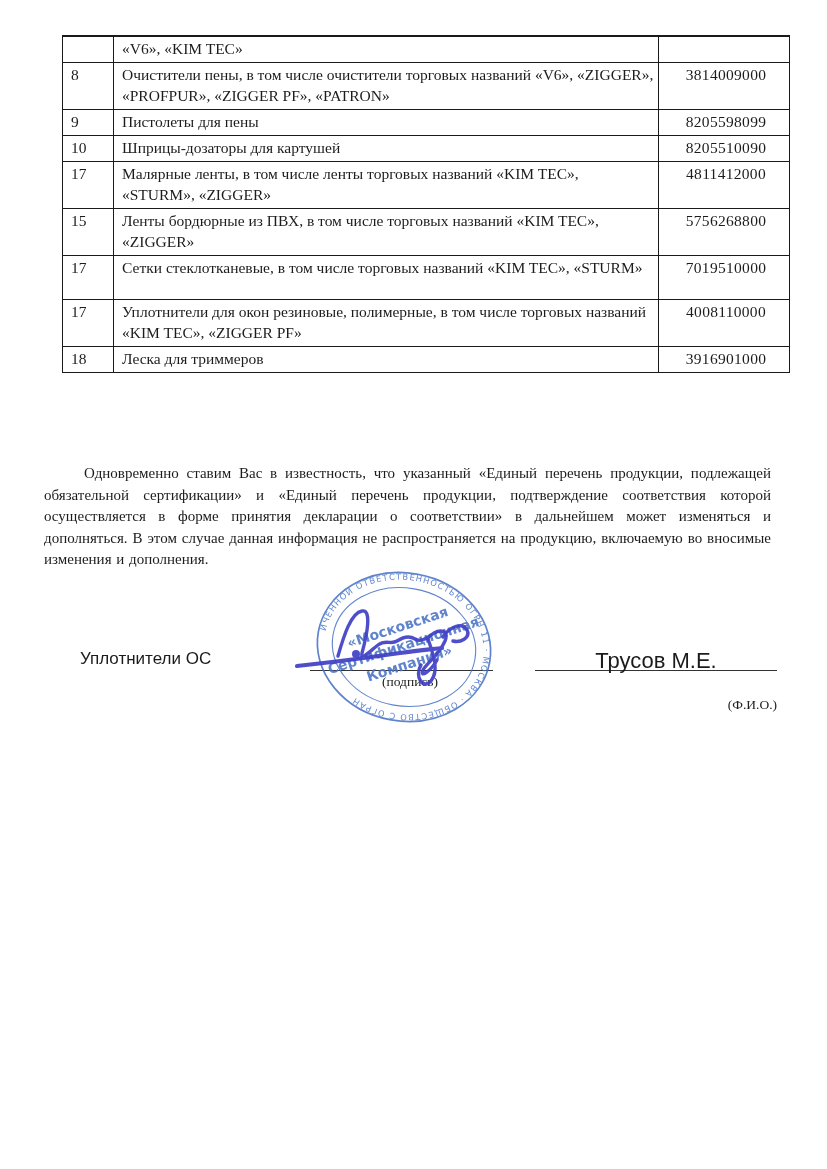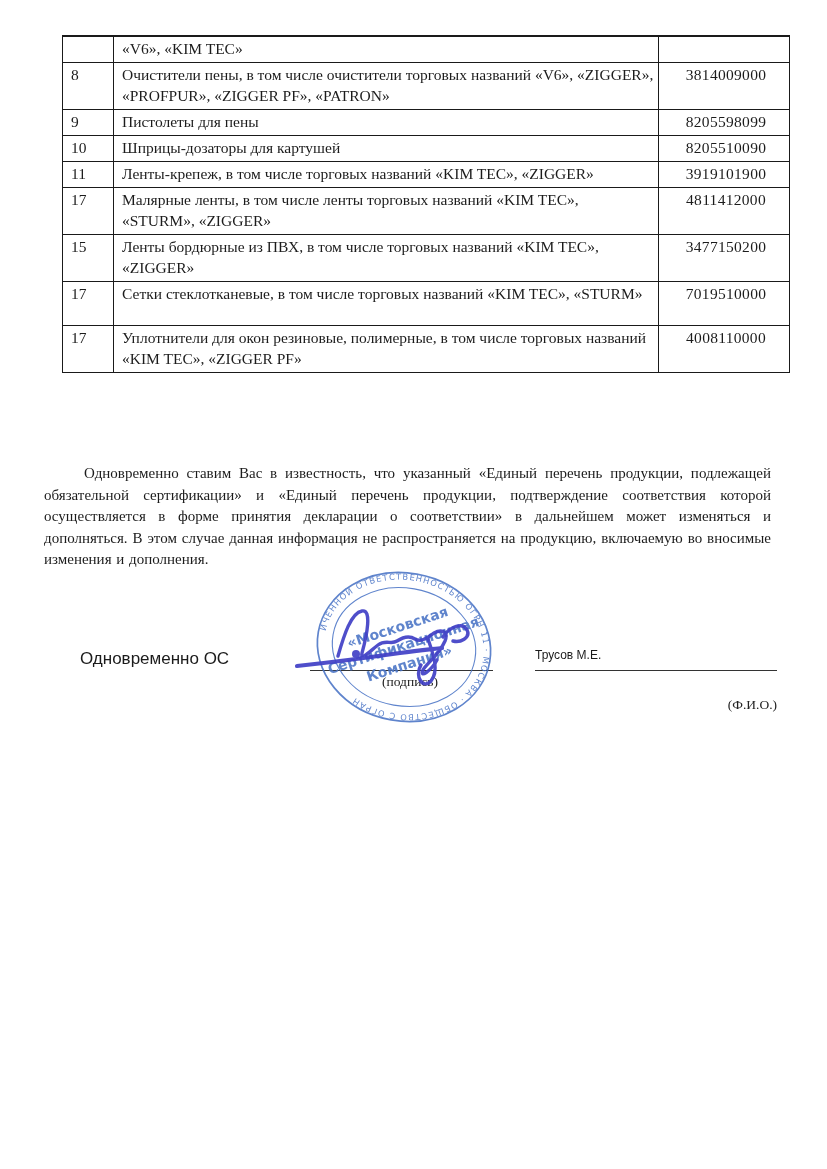--- a/index.html
+++ b/index.html
@@ -57,22 +57,23 @@
     font-size:17px; color:#1b1b1b;
   }
   .sig-line{
     position:absolute; height:0;
     border-bottom:1.4px solid #333;
   }
   .sig-line.left{left:310px; top:670px; width:183px;}
   .sig-line.right{left:535px; top:670px; width:242px;}
   .sig-name{
     position:absolute; left:535px; top:648px; width:242px;
+    text-align:center;
     font-family:"Liberation Sans", sans-serif;
-    font-size:12px; color:#1b1b1b;
+    font-size:22px; color:#1b1b1b;
   }
   .sig-caption{
     position:absolute;
     font-size:13.5px; color:#222;
     text-align:center;
   }
   .sig-caption.podpis{left:330px; top:674px; width:160px;}
   .sig-caption.fio{left:535px; top:697px; width:242px;text-align:right;}
 
   .stamp-svg{
@@ -113,51 +114,51 @@
         <tr>
         <td class="c-num">9</td>
         <td class="c-desc">Пистолеты для пены</td>
         <td class="c-code">8205598099</td>
       </tr>
         <tr>
         <td class="c-num">10</td>
         <td class="c-desc">Шприцы-дозаторы для картушей</td>
         <td class="c-code">8205510090</td>
       </tr>
-        <tr>
-        <td class="c-num">11</td>
-        <td class="c-desc">Ленты-крепеж, в том числе торговых названий «KIM TEC», «ZIGGER»</td>
-        <td class="c-code">3919101900</td>
-      </tr>
         <tr class="tall">
         <td class="c-num">17</td>
         <td class="c-desc">Малярные ленты, в том числе ленты торговых названий «KIM TEC», «STURM», «ZIGGER»</td>
         <td class="c-code">4811412000</td>
       </tr>
         <tr class="tall">
         <td class="c-num">15</td>
         <td class="c-desc">Ленты бордюрные из ПВХ, в том числе торговых названий «KIM TEC», «ZIGGER»</td>
-        <td class="c-code">3477150200</td>
+        <td class="c-code">5756268800</td>
       </tr>
         <tr class="tall">
         <td class="c-num">17</td>
         <td class="c-desc">Сетки стеклотканевые, в том числе торговых названий «KIM TEC», «STURM»</td>
         <td class="c-code">7019510000</td>
       </tr>
         <tr class="tall">
         <td class="c-num">17</td>
         <td class="c-desc">Уплотнители для окон резиновые, полимерные, в том числе торговых названий «KIM TEC», «ZIGGER PF»</td>
         <td class="c-code">4008110000</td>
       </tr>
+        <tr>
+        <td class="c-num">18</td>
+        <td class="c-desc">Леска для триммеров</td>
+        <td class="c-code">3916901000</td>
+      </tr>
       </tbody>
   </table>
 
   <div class="body-par">Одновременно ставим Вас в известность, что указанный «Единый перечень продукции, подлежащей обязательной сертификации» и «Единый перечень продукции, подтверждение соответствия которой осуществляется в форме принятия декларации о соответствии» в дальнейшем может изменяться и дополняться. В этом случае данная информация не распространяется на продукцию, включаемую во вносимые изменения и дополнения.</div>
 
-  <div class="sig-role">Одновременно ОС</div>
+  <div class="sig-role">Уплотнители ОС</div>
 
   <div class="sig-line left"></div>
   <div class="sig-line right"></div>
 
   <div class="sig-caption podpis">(подпись)</div>
   <div class="sig-name">Трусов М.Е.</div>
   <div class="sig-caption fio">(Ф.И.О.)</div>
 
   <svg class="stamp-svg" viewBox="0 0 225 185" xmlns="http://www.w3.org/2000/svg">
     <g transform="rotate(10 114 84)" opacity="0.88">

